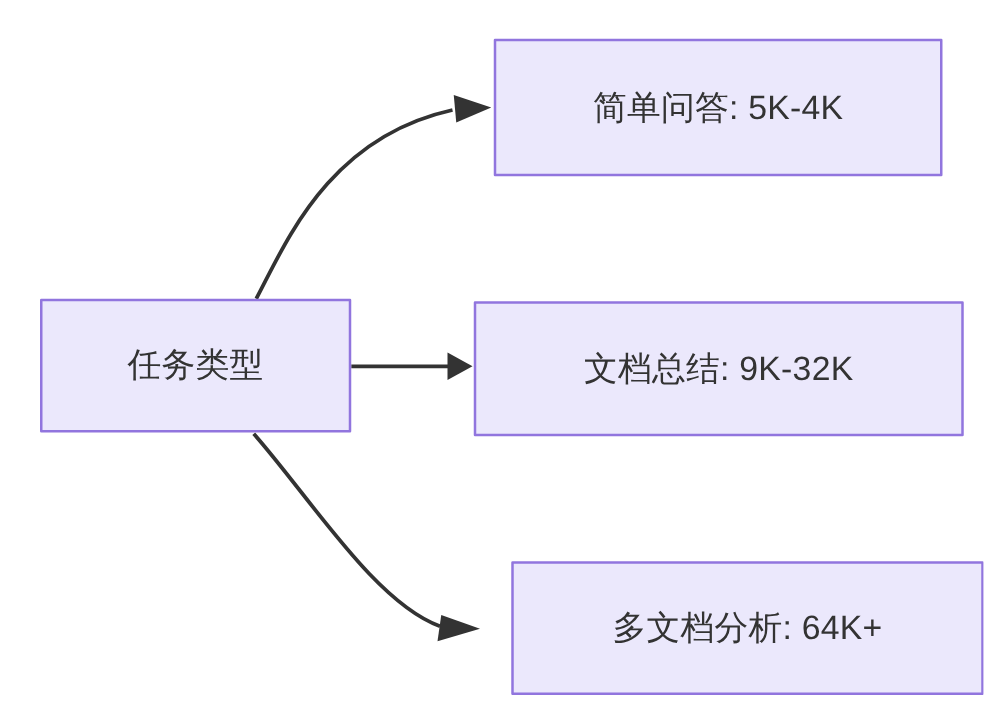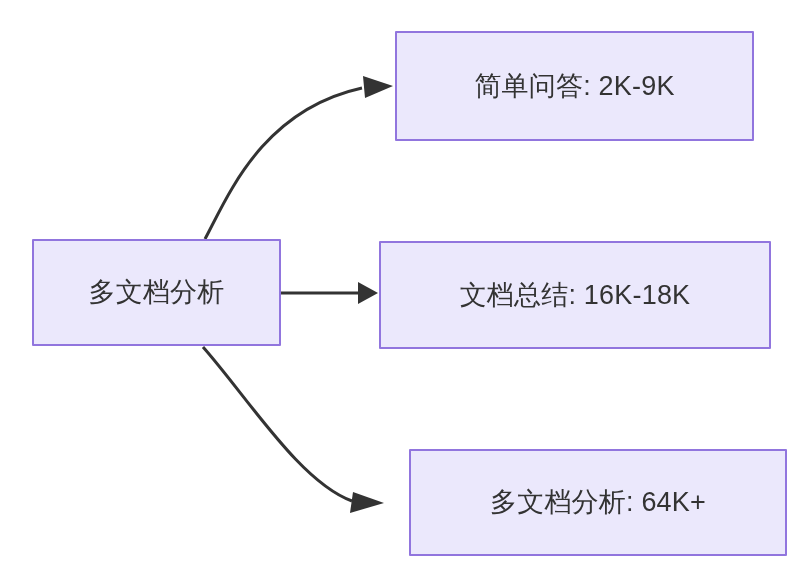--- a/index.html
+++ b/index.html
@@ -87,28 +87,28 @@
     <polygon class="edge-arrowhead" points="393,86 363,76 365,98"></polygon>
 
     <path class="edge-path" d="M 281,293 L 361,293"></path>
     <polygon class="edge-arrowhead" points="378,293 358,282 358,304"></polygon>
 
     <path class="edge-path" d="M 203,347 C 248,398 300,482 352,501"></path>
     <polygon class="edge-arrowhead" points="384,503 353,492 350,513"></polygon>
   </svg>
 
   <div class="node" id="node-source">
-    <span class="node-label">多文档分析</span>
+    <span class="node-label">任务类型</span>
   </div>
 
   <div class="node" id="node-simple-qa">
-    <span class="node-label">简单问答: 2K-9K</span>
+    <span class="node-label">简单问答: 5K-4K</span>
   </div>
 
   <div class="node" id="node-doc-summary">
-    <span class="node-label">文档总结: 16K-18K</span>
+    <span class="node-label">文档总结: 9K-32K</span>
   </div>
 
   <div class="node" id="node-multi-doc">
     <span class="node-label">多文档分析: 64K+</span>
   </div>
 
 </div>
 
 </body></html>

